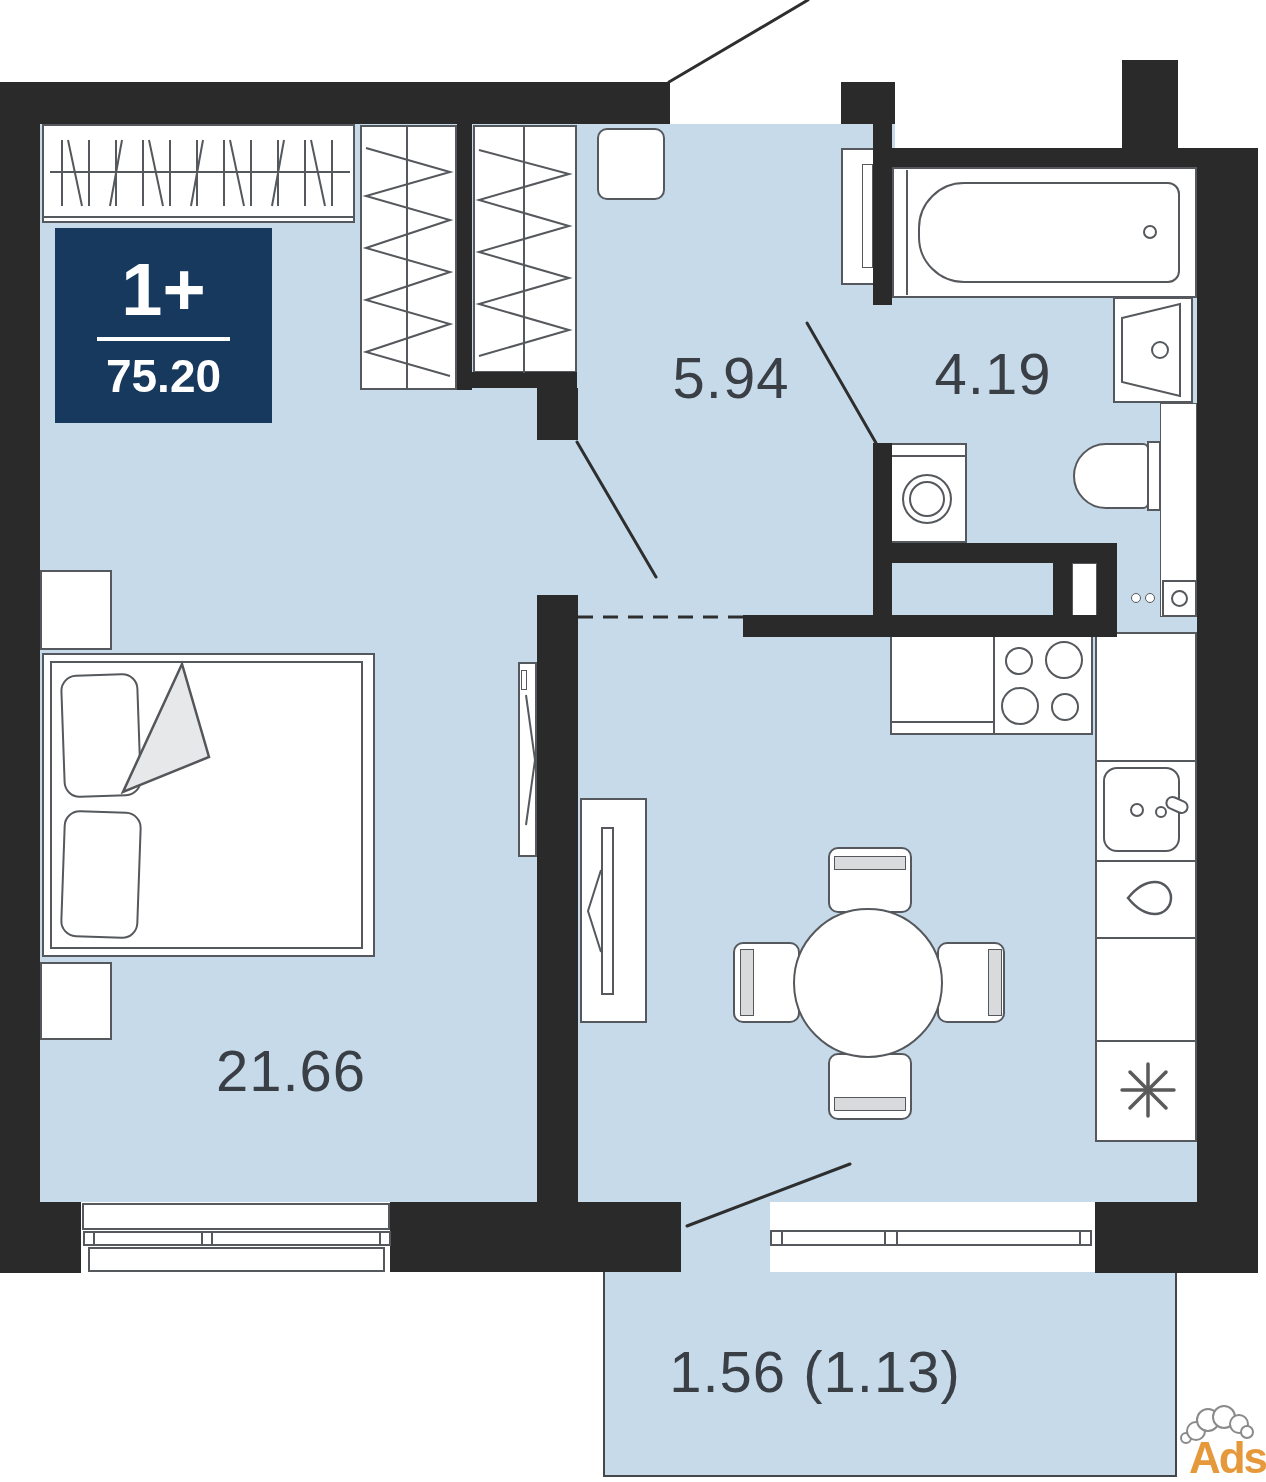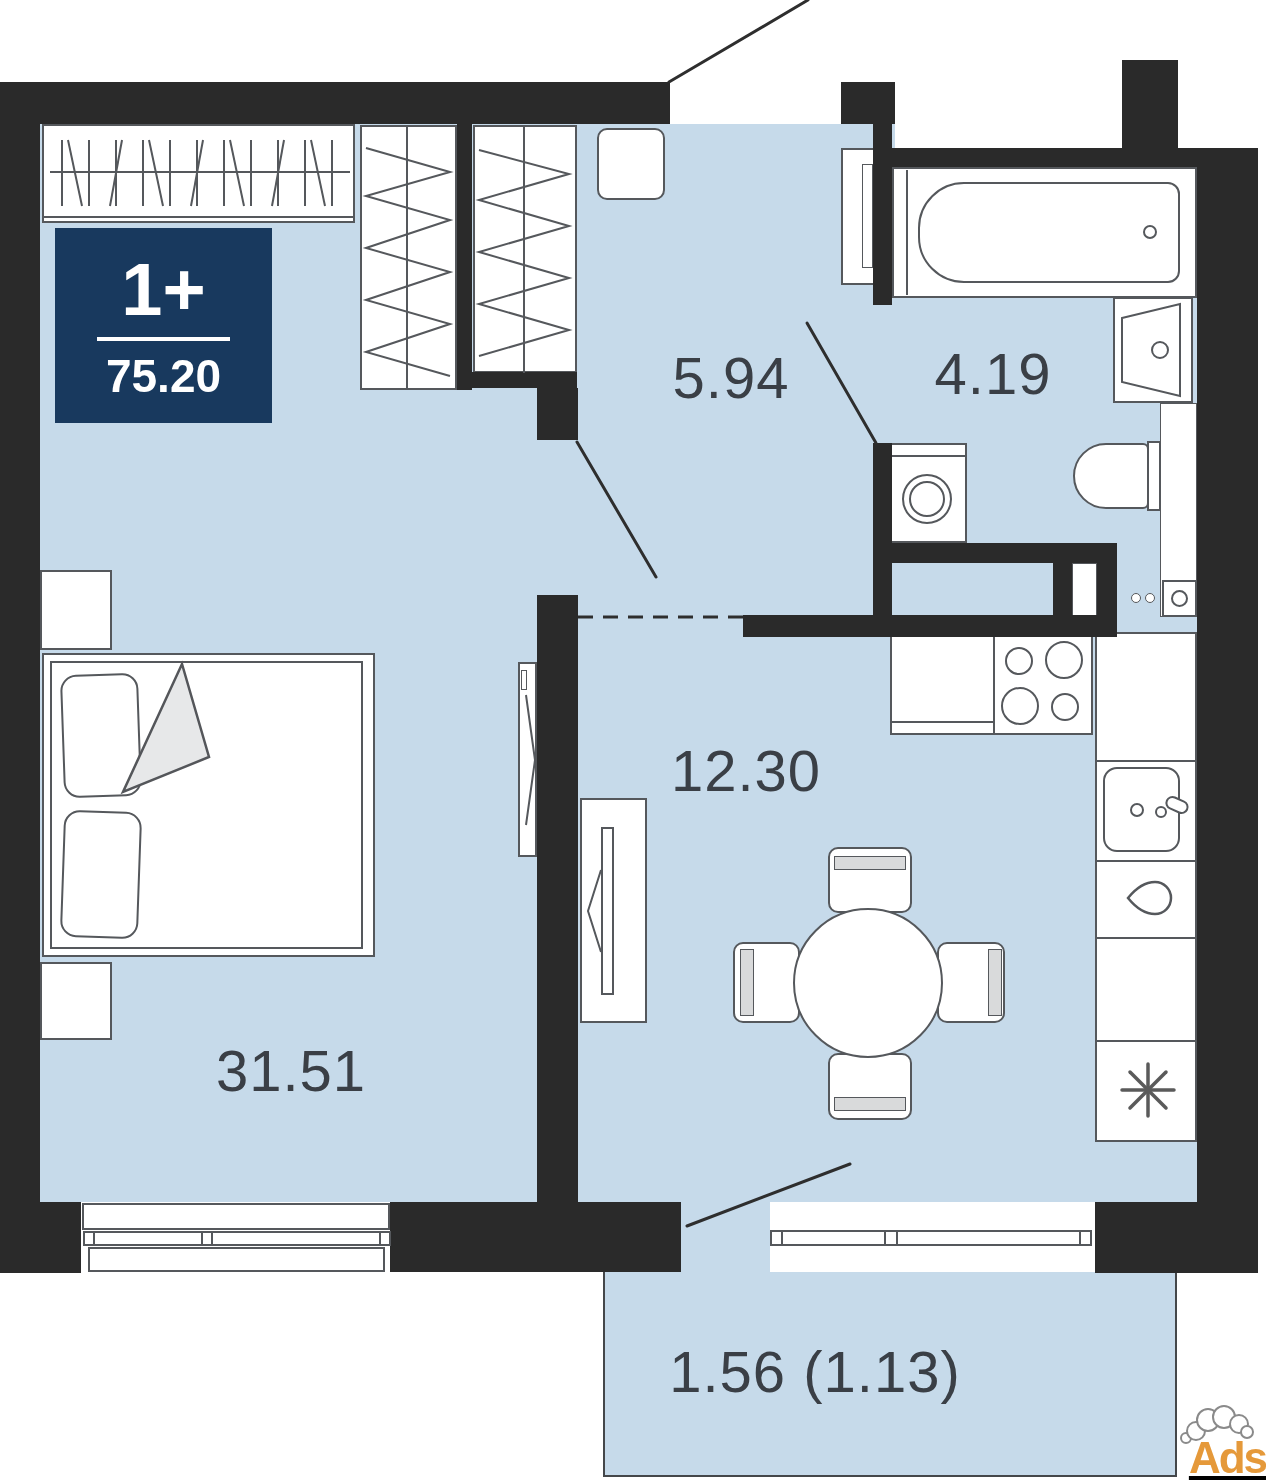--- a/index.html
+++ b/index.html
@@ -16,21 +16,21 @@
   .nb{border:none;}
   .circ{border-radius:50%;}
   .room-label{position:absolute;transform:translate(-50%,-50%);color:var(--label);
     font-size:58px;letter-spacing:1px;white-space:nowrap;font-weight:400;}
   .badge{position:absolute;left:55px;top:228px;width:217px;height:195px;background:var(--badge-bg);
     display:flex;flex-direction:column;align-items:center;justify-content:center;color:#fff;}
   .badge .t{font-size:74px;font-weight:bold;line-height:1;}
   .badge .dv{width:133px;height:4px;background:#fff;margin:10px 0 12px 0;}
   .badge .a{font-size:46px;font-weight:bold;line-height:1;}
   svg.overlay{position:absolute;left:0;top:0;pointer-events:none;}
-  .wm{position:absolute;right:0;bottom:2px;display:flex;align-items:baseline;line-height:1;text-decoration:underline;}
+  .wm{position:absolute;right:0;bottom:2px;display:flex;align-items:baseline;line-height:1;}
   .wm .ads{color:var(--wm-orange);font-weight:bold;font-size:44px;letter-spacing:-2px;}
   .wm .fac{color:#4b4b4b;font-family:"Liberation Serif",serif;font-size:52px;letter-spacing:-1px;}
 </style>
 </head>
 <body>
 
 <div id="plan">
 
   <div class="floor" style="left:40px;top:124px;width:855px;height:1078px;"></div>
   <div class="floor" style="left:877px;top:167px;width:320px;height:1035px;"></div>
@@ -192,22 +192,21 @@
       <circle cx="1196" cy="1431" r="9"></circle>
       <circle cx="1208" cy="1420" r="11"></circle>
       <circle cx="1224" cy="1417" r="11"></circle>
       <circle cx="1239" cy="1424" r="9"></circle>
       <circle cx="1247" cy="1432" r="6"></circle>
     </g>
   </svg>
 
   <div class="room-label" style="left:719px;top:377px;margin-left:12px;">5.94</div>
   <div class="room-label" style="left:993px;top:373px;">4.19</div>
-  <div class="room-label" style="left:746px;top:770px;">12.30</div>
-  <div class="room-label" style="left:291px;top:1070px;">31.51</div>
+  <div class="room-label" style="left:291px;top:1070px;">21.66</div>
   <div class="room-label" style="left:815px;top:1371px;">1.56 (1.13)</div>
 
   <div class="badge">
     <div class="t">1+</div>
     <div class="dv"></div>
     <div class="a">75.20</div>
   </div>
 
   <div class="wm">
     <span class="ads">Ads</span>

